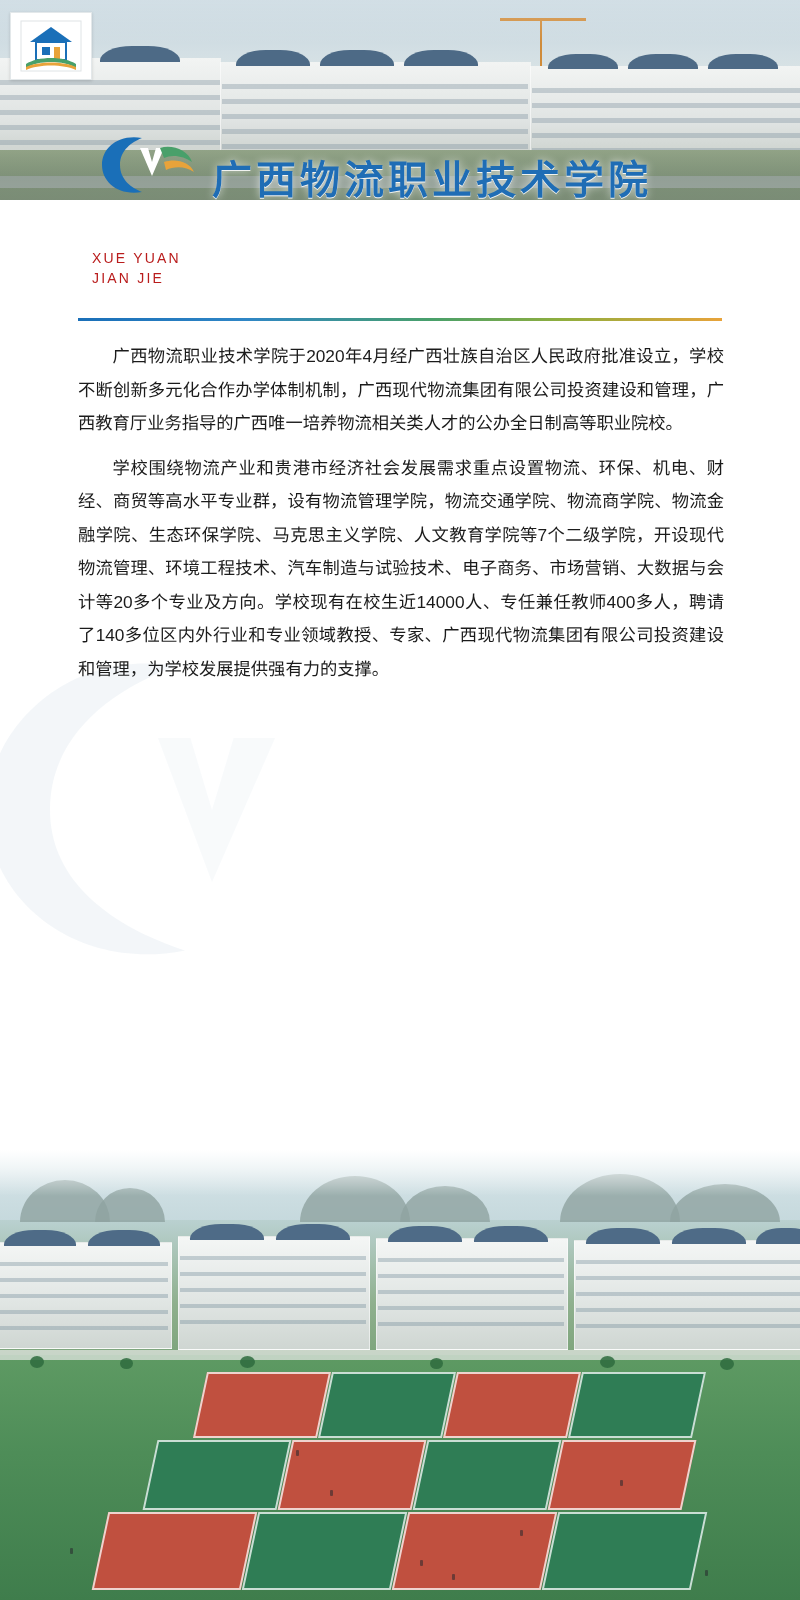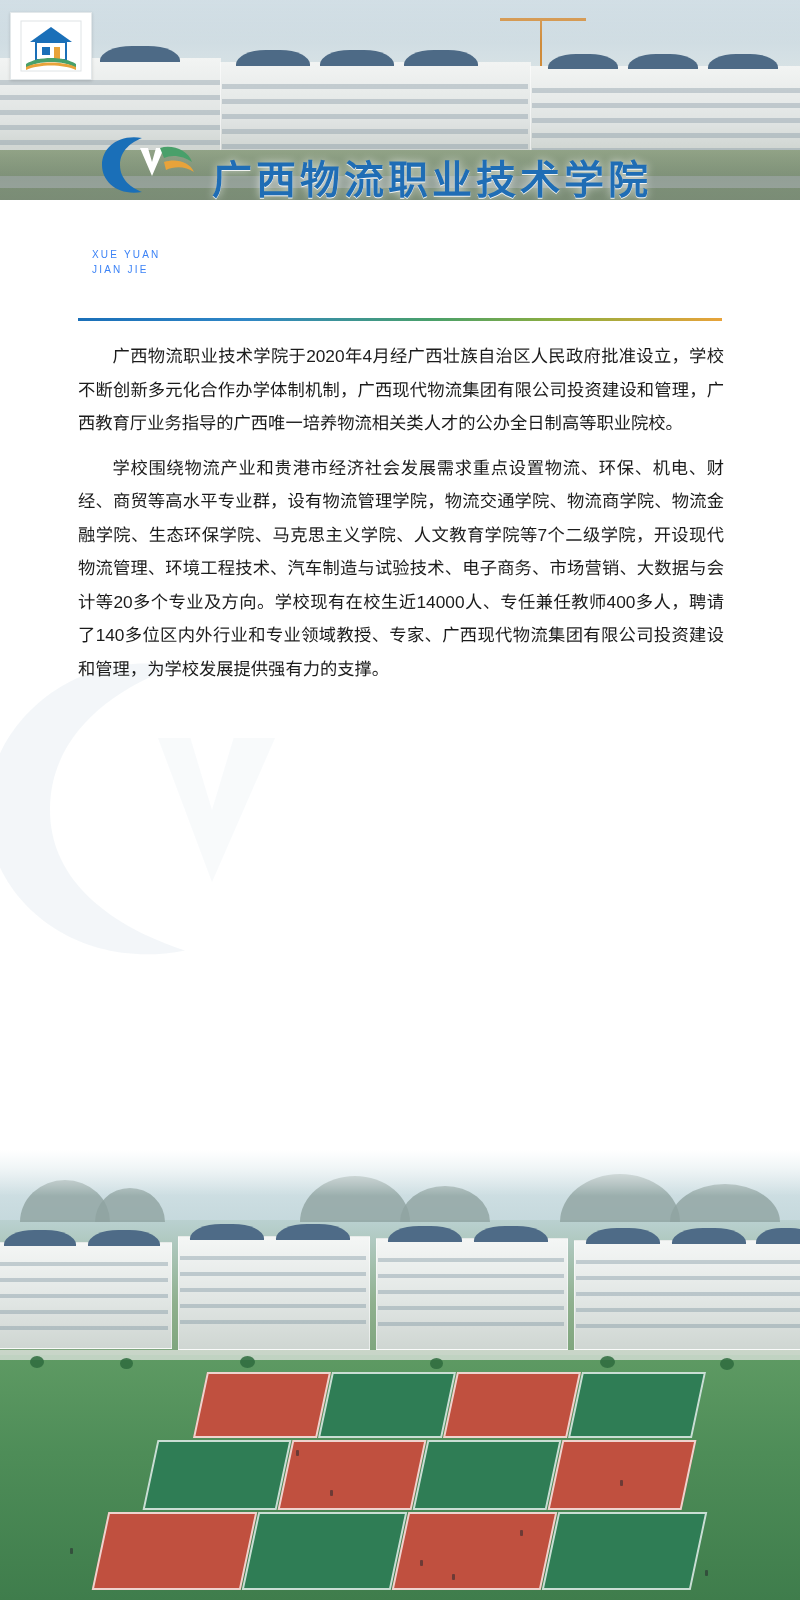--- a/index.html
+++ b/index.html
@@ -130,22 +130,22 @@
     font-family:"DejaVu Serif","Liberation Serif",serif;
     font-weight:700;
     font-size:40px;
     letter-spacing:2px;
     color:#1a6fb8;
     line-height:1;
   }
   .title-en {
     margin-left:14px;
     padding-bottom:3px;
-    color:#3b82f6;
-    font-size:10px;
+    color:#b91c1c;
+    font-size:14px;
     letter-spacing:2.2px;
     line-height:1.45;
   }
   .title-rule {
     position:absolute;
     left:78px; top:118px;
     width:644px; height:3px;
     background: linear-gradient(90deg,#1a6fb8 0%, #2f86c6 26%, #49a06a 55%, #8fae3e 75%, #e8a33a 100%);
   }
 

